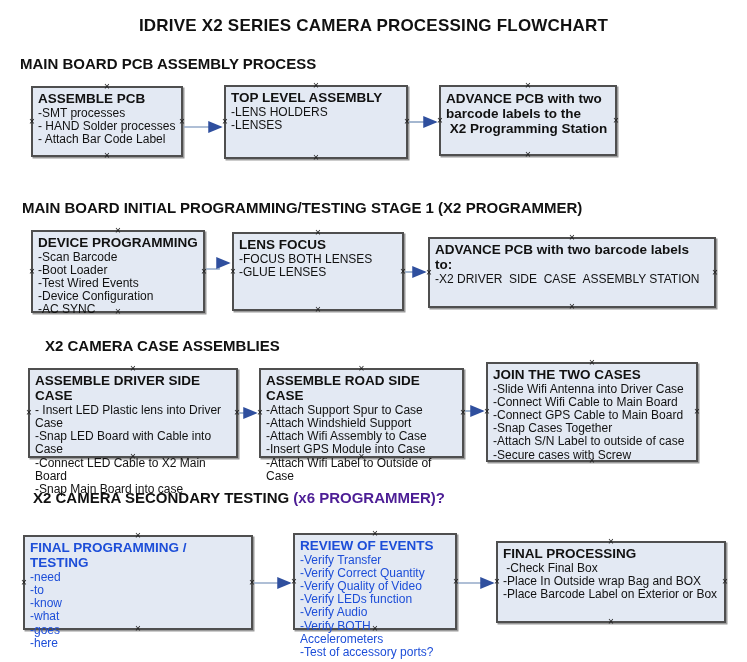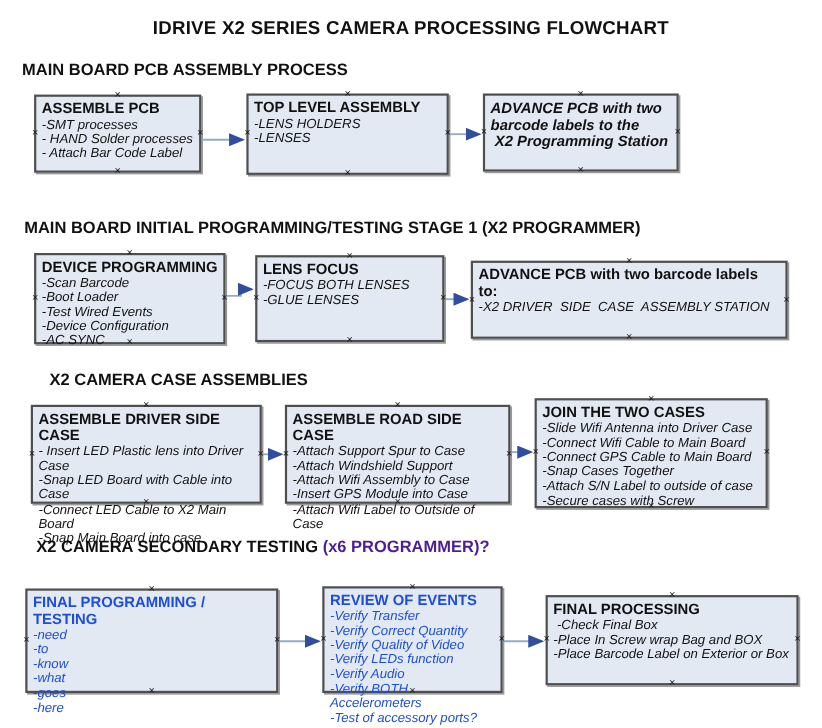--- a/index.html
+++ b/index.html
@@ -15,21 +15,21 @@
     position:absolute;font-size:15px;font-weight:bold;white-space:nowrap;margin:0;
   }
   .red-part{color:#4c1d95;}
   .box{
     position:absolute;background:#e3e9f3;border:2px solid #4f4f4f;
     box-shadow:1.5px 1.5px 0 #9a9a9a;box-sizing:border-box;
     padding:3px 4px 2px 5px;overflow:visible;
   }
   .box-title{font-size:13.5px;font-weight:bold;line-height:1.12;white-space:pre-wrap;}
   .box-lines{margin-top:1px;}
-  .line{font-size:12px;line-height:1.09;white-space:pre-wrap;font-style:italic;}
+  .line{font-size:12px;line-height:1.09;white-space:pre-wrap;}
   .bold-lines .line{font-size:13.5px;font-weight:bold;line-height:1.12;}
   .red-box .box-title,.red-box .line{color:#1d4ed8;}
   .handle{
     position:absolute;font-size:10px;line-height:10px;color:#1a1a1a;
     transform:translate(-50%,-50%);pointer-events:none;font-weight:normal;
   }
   svg.connectors{position:absolute;left:0;top:0;pointer-events:none;}
 </style>
 </head>
 <body>
@@ -185,21 +185,21 @@
       </div>
   <span class="handle" style="left: 50%; top: -1px;">×</span>
       <span class="handle" style="left: 50%; top: calc(100% + 1px);">×</span>
       <span class="handle" style="left: -1px; top: 50%;">×</span>
       <span class="handle" style="left: calc(100% + 1px); top: 50%;">×</span>
     </div>
   <div class="box" style="left:496px;top:541px;width:230px;height:82px;">
     <div class="box-title">FINAL PROCESSING</div>
     <div class="box-lines">
         <div class="line"> -Check Final Box</div>
-        <div class="line">-Place In Screw wrap Bag and BOX</div>
+        <div class="line">-Place In Outside wrap Bag and BOX</div>
         <div class="line">-Place Barcode Label on Exterior or Box</div>
       </div>
   <span class="handle" style="left: 50%; top: -1px;">×</span>
       <span class="handle" style="left: 50%; top: calc(100% + 1px);">×</span>
       <span class="handle" style="left: -1px; top: 50%;">×</span>
       <span class="handle" style="left: calc(100% + 1px); top: 50%;">×</span>
     </div>
 
   <svg class="connectors" width="747" height="662">
     <defs>

